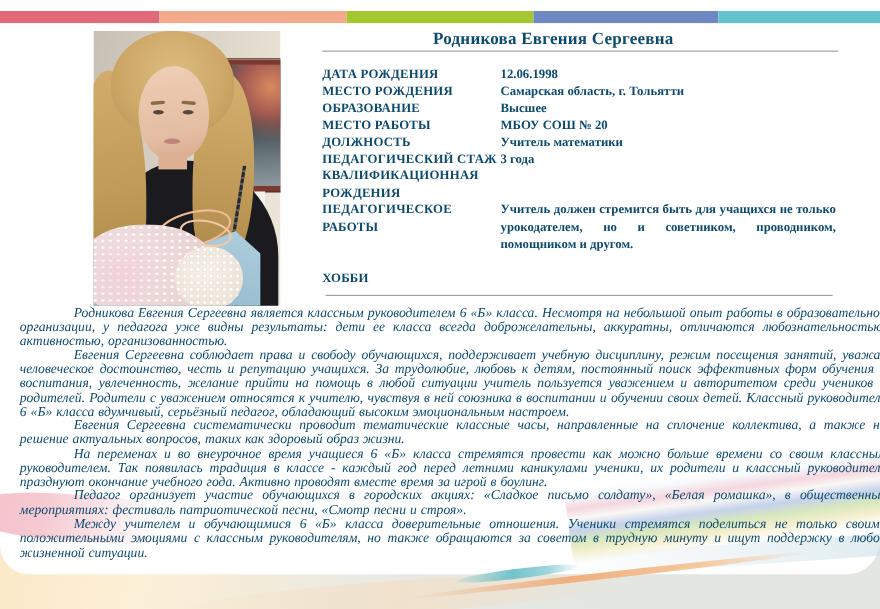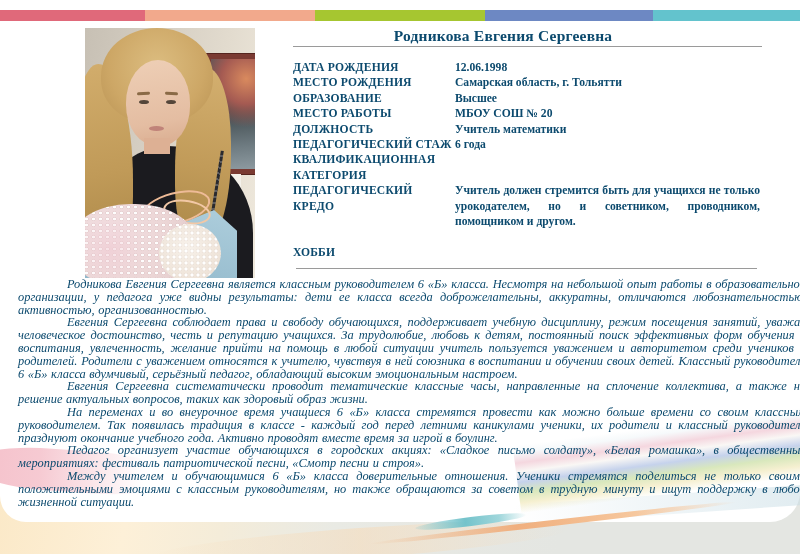--- a/index.html
+++ b/index.html
@@ -164,27 +164,27 @@
       <div class="trow">
         <div class="tlabel">МЕСТО РАБОТЫ</div>
         <div class="tvalue">МБОУ СОШ № 20</div>
       </div>
       <div class="trow">
         <div class="tlabel">ДОЛЖНОСТЬ</div>
         <div class="tvalue">Учитель математики</div>
       </div>
       <div class="trow">
         <div class="tlabel">ПЕДАГОГИЧЕСКИЙ СТАЖ</div>
-        <div class="tvalue">6 года</div>
-      </div>
-      <div class="trow">
-        <div class="tlabel">КВАЛИФИКАЦИОННАЯ КАТЕГОРИЯ</div>
-      </div>
-      <div class="trow">
-        <div class="tlabel">ПЕДАГОГИЧЕСКИЙ КРЕДО</div>
+        <div class="tvalue">3 года</div>
+      </div>
+      <div class="trow">
+        <div class="tlabel">КВАЛИФИКАЦИОННАЯ РОЖДЕНИЯ</div>
+      </div>
+      <div class="trow">
+        <div class="tlabel">ПЕДАГОГИЧЕСКОЕ РАБОТЫ</div>
         <div class="tvalue justify">Учитель должен стремится быть для учащихся не только урокодателем, но и советником, проводником, помощником и другом.</div>
       </div>
       <div class="trow gap-top">
         <div class="tlabel">ХОББИ</div>
       </div>
     </div>
 
     <div class="rule2"></div>
 
     <div class="bodytext">

